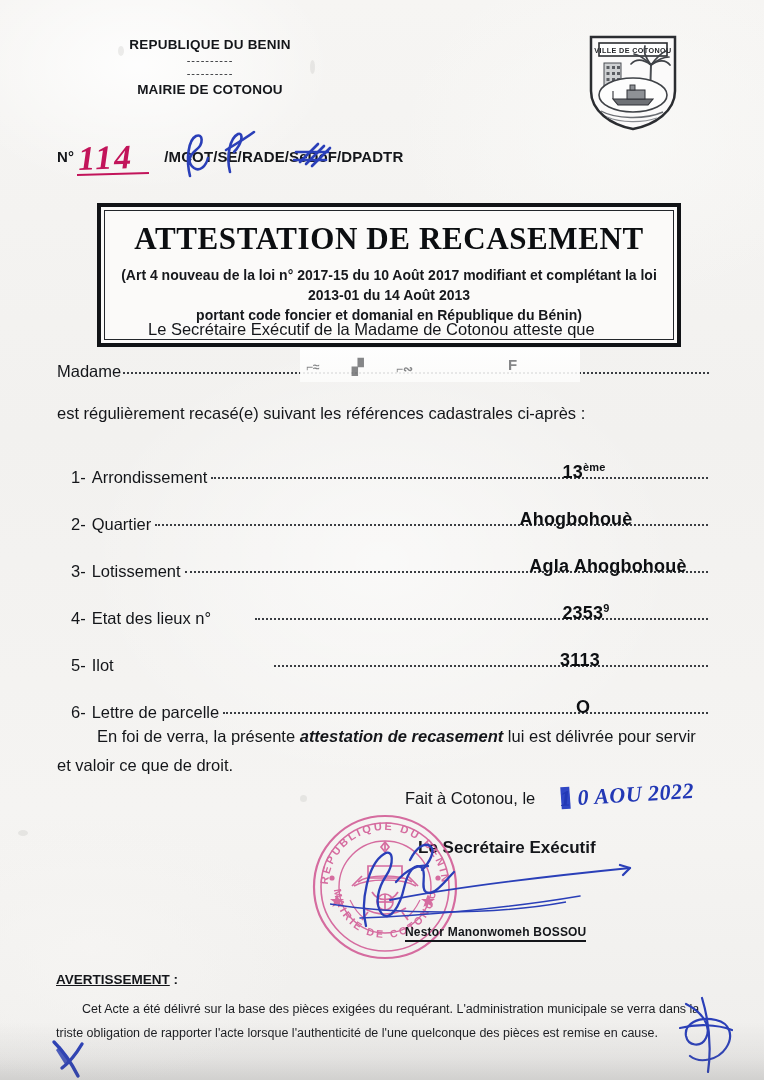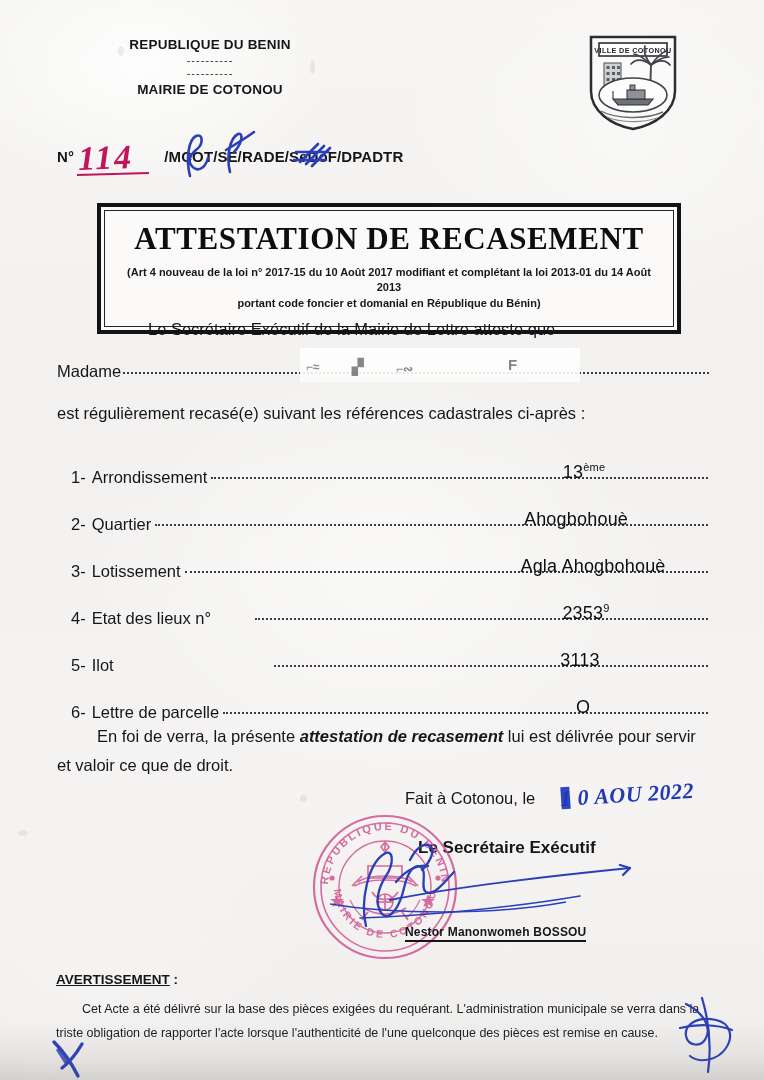--- a/index.html
+++ b/index.html
@@ -119,21 +119,21 @@
     font-family: "Liberation Serif", serif;
     font-size: 31px;
     font-weight: bold;
     letter-spacing: 0.6px;
     color: #0c0e11;
     line-height: 1.05;
     white-space: nowrap;
   }
   .doc-subtitle {
     margin-top: 9px;
-    font-size: 11px;
+    font-size: 14px;
     font-weight: bold;
     line-height: 1.45;
     color: #16181c;
   }
 
   
   .intro {
     position: absolute;
     left: 148px;
     top: 320px;
@@ -211,21 +211,21 @@
     border-bottom: 2px dotted #3a3d42;
     margin: 0 4px;
     position: relative;
     top: -4px;
     height: 0;
   }
   .row-value {
     position: absolute;
     bottom: 14px;
     font-size: 18px;
-    font-weight: normal;
+    font-weight: bold;
     letter-spacing: 0.2px;
     color: #0d0f12;
     white-space: nowrap;
     transform: translateX(-50%);
   }
   .row-value sup { font-size: 11px; }
 
   
   .closing {
     position: absolute;
@@ -430,21 +430,21 @@
   <div class="title-box">
     <div class="title-box-inner">
       <div class="doc-title">ATTESTATION DE  RECASEMENT</div>
       <div class="doc-subtitle">
         <div>(Art 4 nouveau de la loi n° 2017-15 du 10 Août 2017 modifiant et complétant la loi 2013-01 du 14 Août 2013</div>
         <div>portant code foncier et domanial en République du Bénin)</div>
       </div>
     </div>
   </div>
 
-  <div class="intro">Le Secrétaire Exécutif de la Mairie de Lettre atteste que</div>
+  <div class="intro">Le Secrétaire Exécutif de la Madame de Cotonou atteste que</div>
 
   <div class="madame-row">
     <span class="madame-label">Madame</span>
     <span class="dots-fill"></span>
   </div>
   <div class="redaction">
     <span class="redact-frag" style="left:6px;top:12px;font-size:12px;">⌐≈</span>
     <span class="redact-frag" style="left:52px;top:10px;">▞</span>
     <span class="redact-frag" style="left:96px;top:14px;font-size:12px;">⌐∾</span>
     <span class="redact-frag" style="left:208px;top:8px;">F</span>
@@ -475,21 +475,21 @@
         <span>Ahogbohouè</span><sup></sup>
       </div>
     </div>
 
     <div class="list-row">
       <div class="row-inner">
         <span class="row-label">3-</span>
         <span class="row-label" style="padding-left:6px;">Lotissement</span>
         <span class="row-leader"></span>
       </div>
-      <div class="row-value" style="left:536px;">
+      <div class="row-value" style="left:551px;">
         <span>Agla Ahogbohouè</span><sup></sup>
       </div>
     </div>
 
     <div class="list-row">
       <div class="row-inner">
         <span class="row-label">4-</span>
         <span class="row-label" style="padding-left:6px;">Etat des lieux n°</span>
         <span class="row-leader" style="margin-left:44px;"></span>
       </div>

